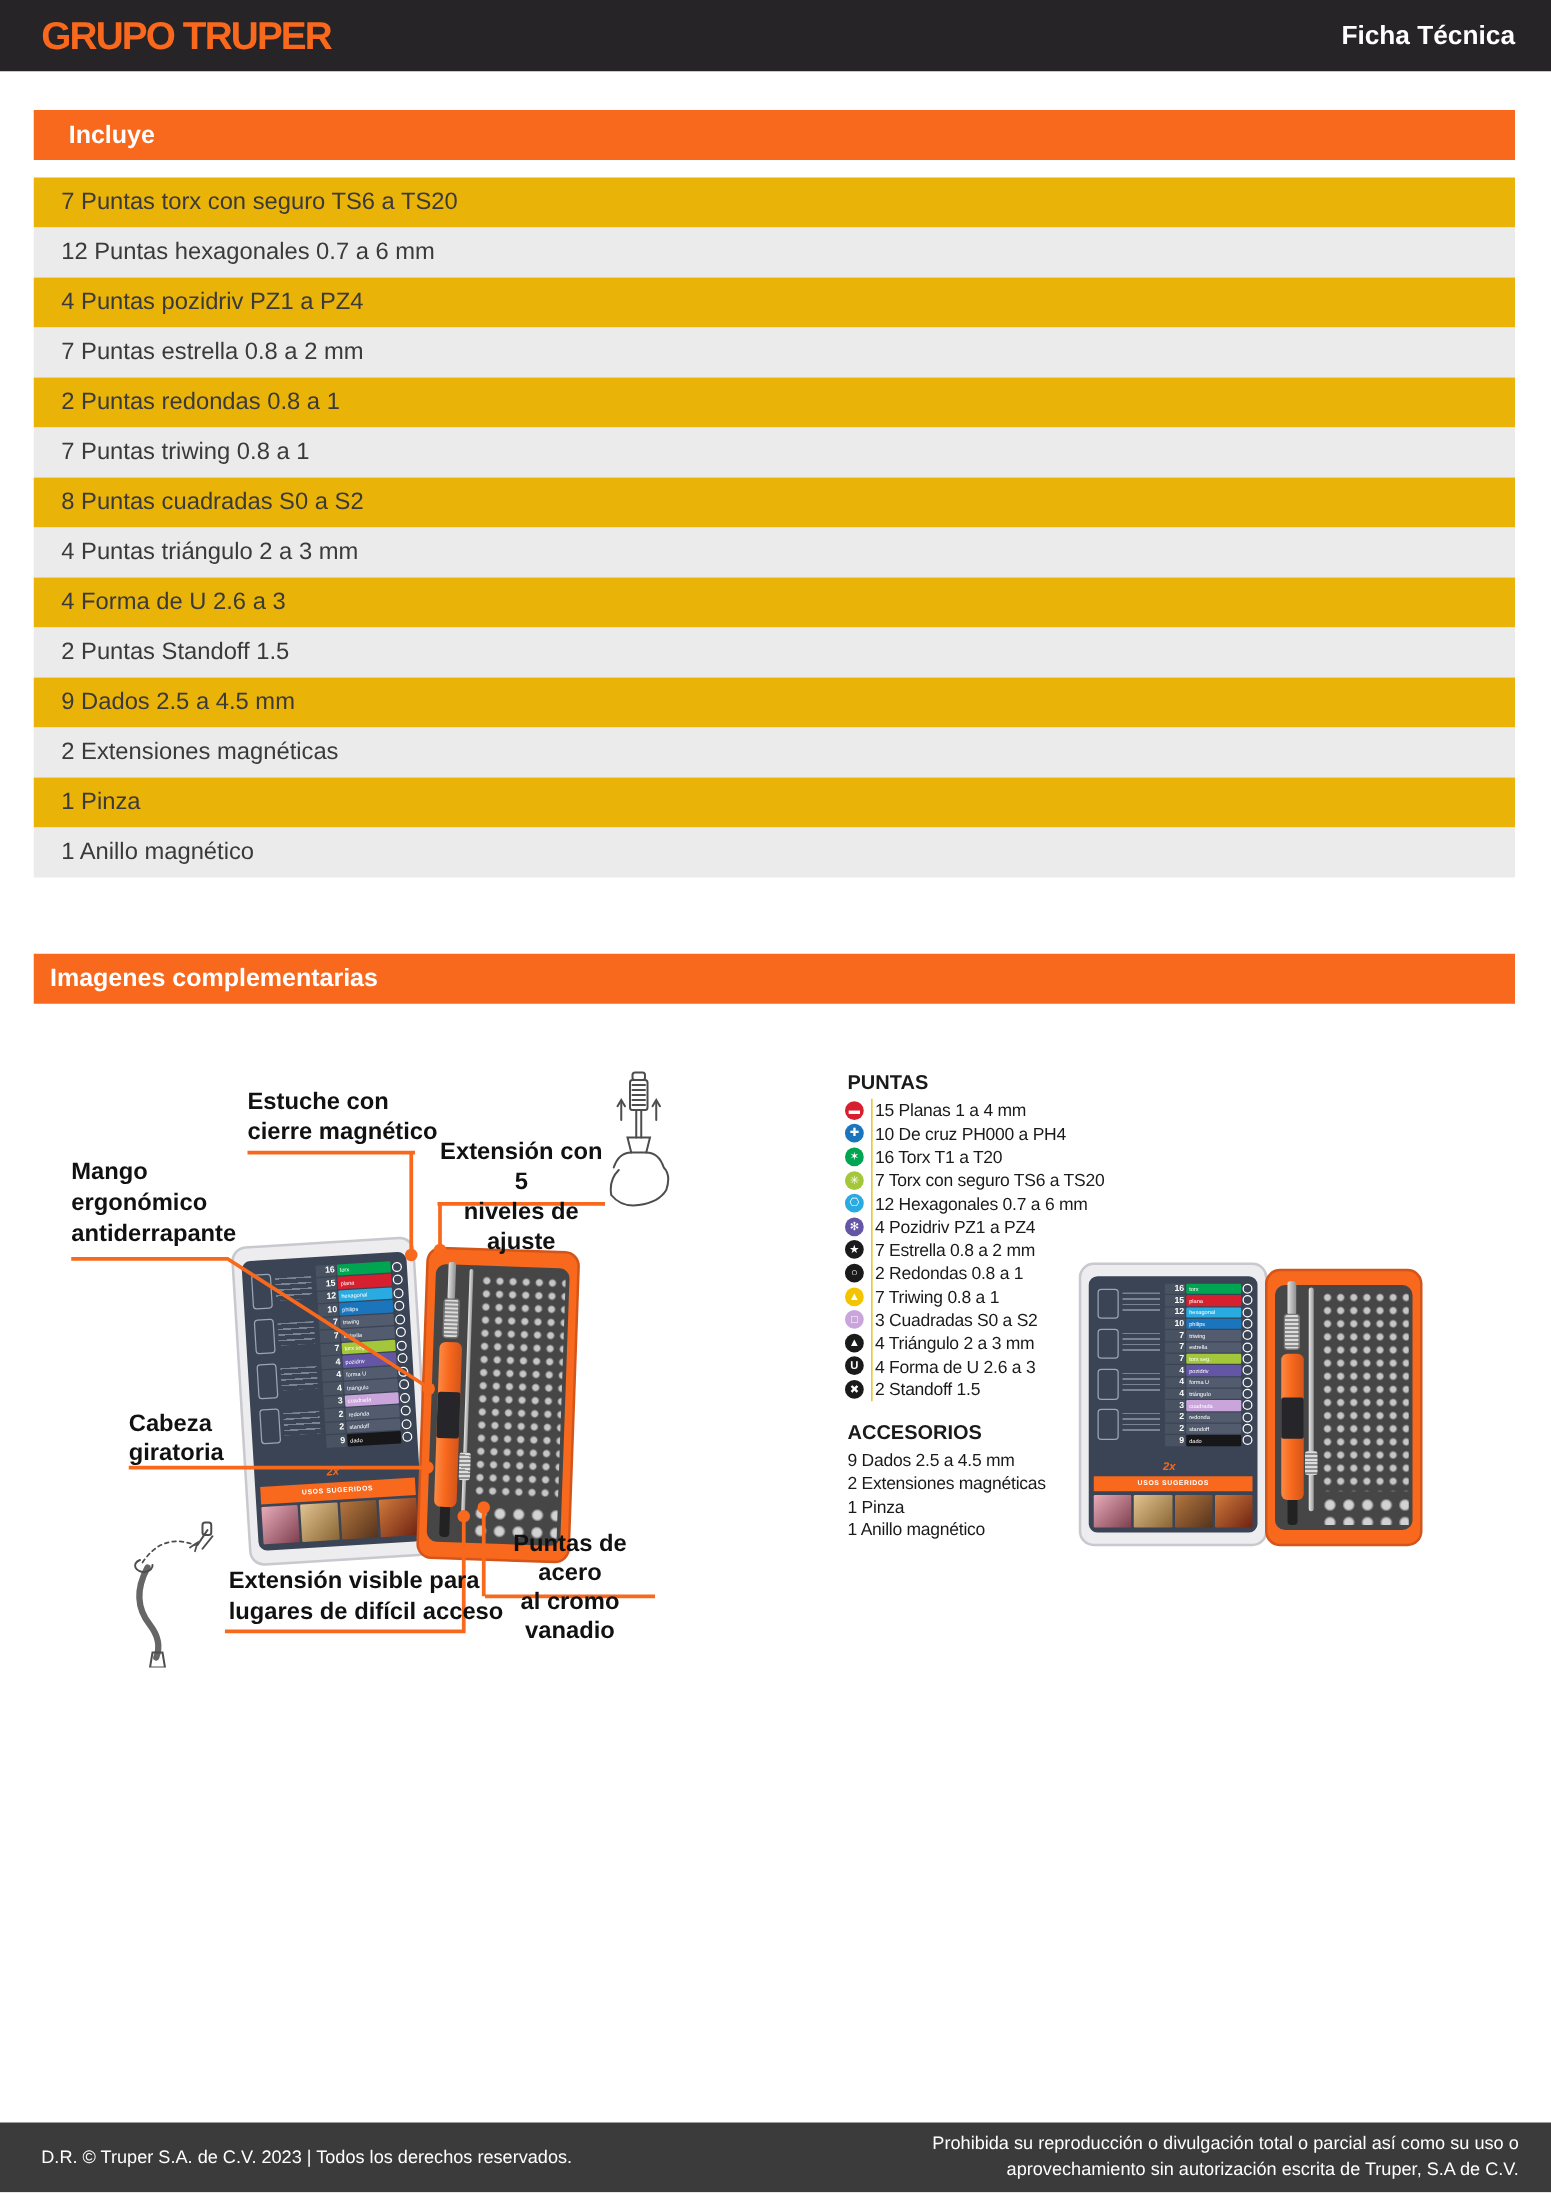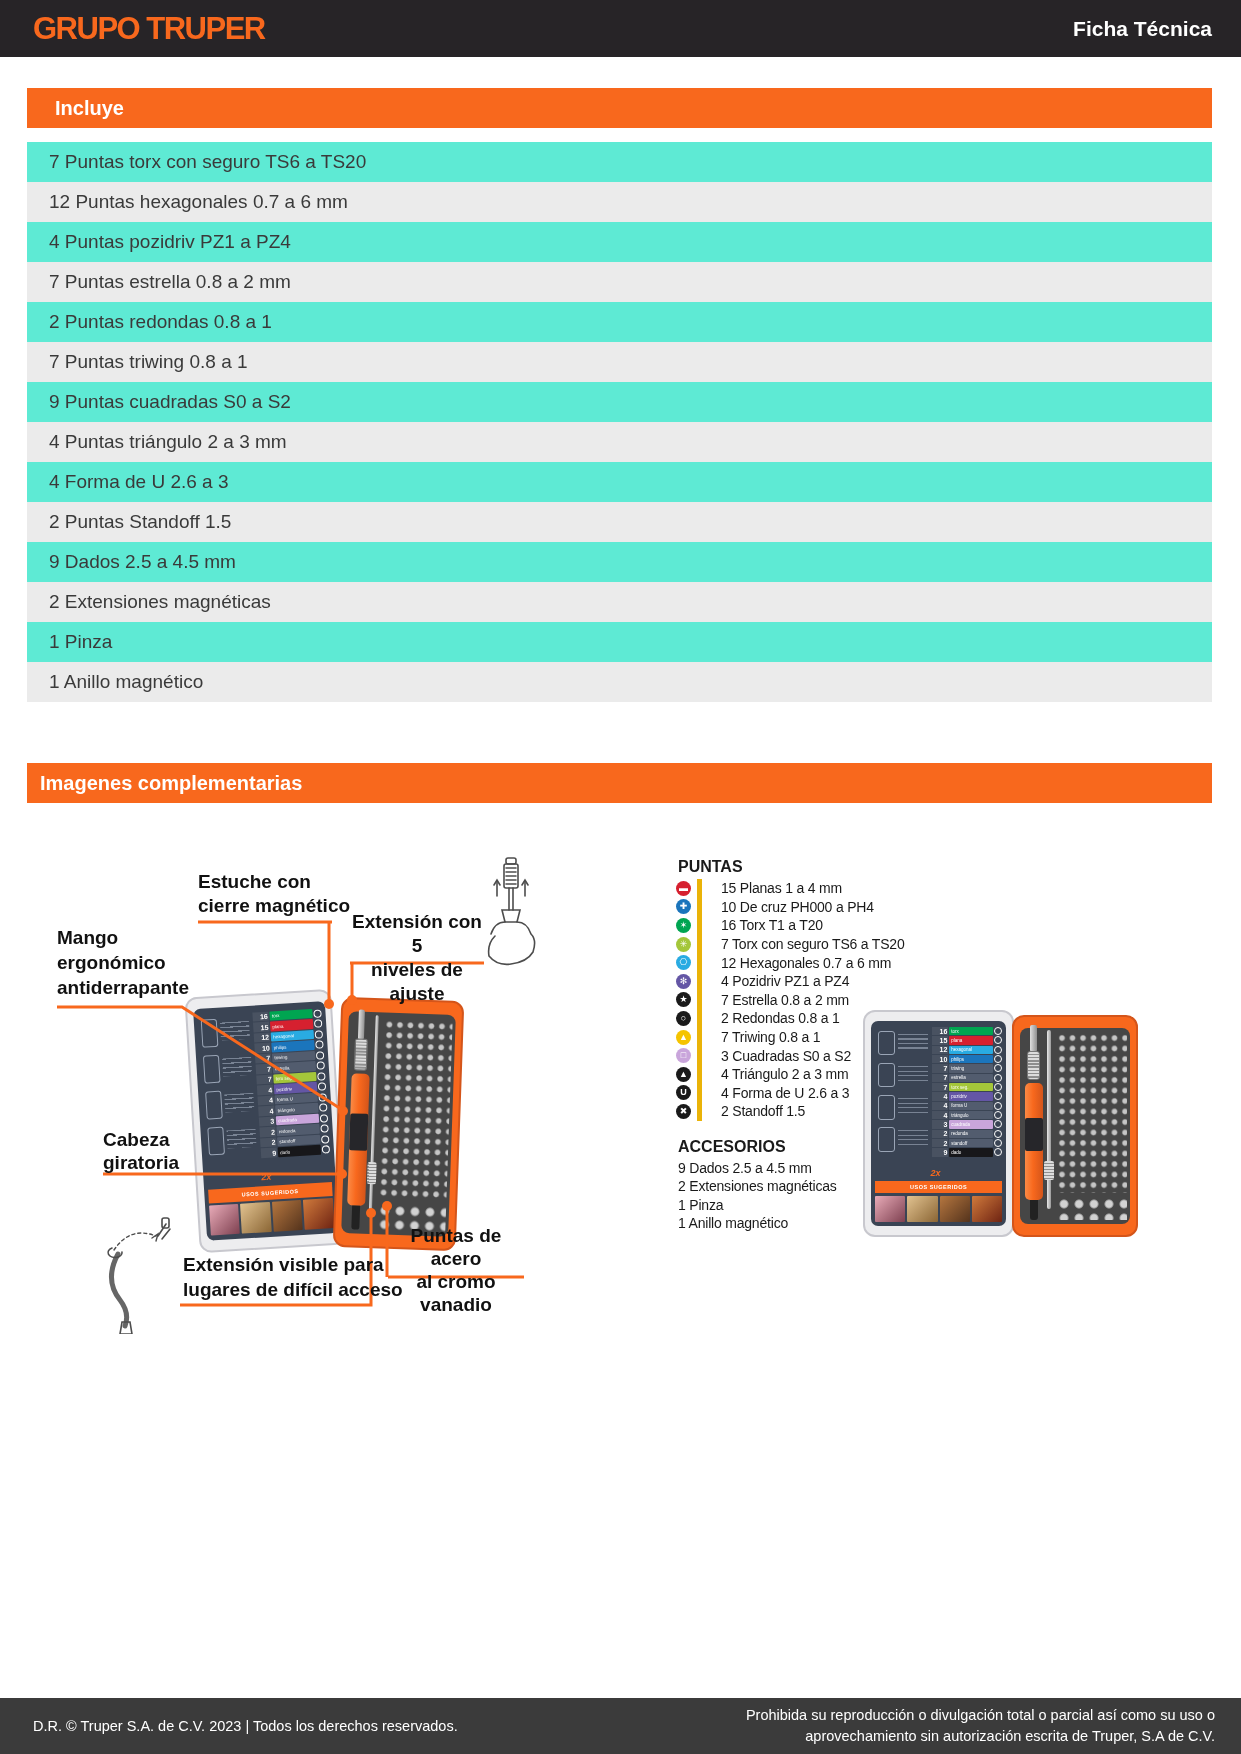--- a/index.html
+++ b/index.html
@@ -15,21 +15,21 @@
         color:#fff;font-size:21px;font-weight:600;}
 
   
   .section-bar{position:absolute;left:27px;width:1185px;height:40px;background:var(--accent);
         color:#fff;font-size:20px;font-weight:bold;display:flex;align-items:center;padding-left:13px;box-sizing:border-box;}
   #bar-incluye{top:88px;padding-left:28px;}
   #bar-imagenes{top:763px;}
 
   
   #incluye-rows{position:absolute;left:27px;top:142px;width:1185px;}
-  .inc-row{height:40px;display:flex;align-items:center;padding-left:22px;font-size:19px;color:#3a3a3a;background:#5eead4;}
+  .inc-row{height:40px;display:flex;align-items:center;padding-left:22px;font-size:19px;color:#3a3a3a;background:#eab308;}
   .inc-row.alt{background:var(--row-alt);}
 
   
   .callout{position:absolute;font-weight:bold;font-size:19px;line-height:24px;color:#111;}
   #co-estuche{left:198px;top:870px;}
   #co-ext5{left:348px;top:910px;width:138px;text-align:center;}
   #co-mango{left:57px;top:925px;line-height:25px;}
   #co-cabeza{left:103px;top:1128px;line-height:23px;}
   #co-extvisible{left:183px;top:1252px;line-height:25px;}
   #co-puntasacero{left:386px;top:1224px;width:140px;text-align:center;line-height:23px;}
@@ -41,22 +41,22 @@
   .diagram{position:absolute;}
   #diag-telescope{left:483px;top:856px;width:56px;height:110px;}
   #diag-flex{left:98px;top:1214px;width:84px;height:120px;}
 
   
   #puntas-col{position:absolute;left:676px;top:858px;width:250px;color:#1a1a1a;}
   .col-title{font-size:16px;font-weight:bold;margin:0 0 3px 2px;}
   .punta-row{height:18.6px;display:flex;align-items:stretch;}
   .punta-icon{width:15px;height:15px;border-radius:50%;color:#fff;font-size:9px;line-height:15px;
         text-align:center;align-self:center;flex:0 0 15px;overflow:hidden;}
-  .punta-label{font-size:14px;display:flex;align-items:center;border-left:5px solid #eab308;
-        padding-left:19px;margin-left:6px;letter-spacing:-0.2px;}
+  .punta-label{font-size:14px;display:flex;align-items:center;border-left:1px solid #eab308;
+        padding-left:2px;margin-left:6px;letter-spacing:-0.2px;}
   #accesorios-title{margin-top:17px;}
   .acc-row{height:18.4px;display:flex;align-items:center;font-size:14px;letter-spacing:-0.2px;margin-left:2px;}
 
   
   .fig{position:absolute;}
   #fig-left{left:192px;top:988px;width:268px;height:272px;}
   #fig-right{left:863px;top:1005px;width:275px;height:242px;}
   .case-lid{position:absolute;left:0;top:2%;width:55%;height:94%;background:#EDEDEF;
         border:2px solid #C8C8CE;border-radius:12px;box-sizing:border-box;}
   .case-tray{position:absolute;right:0;top:4%;width:46%;height:92%;background:var(--accent);
@@ -120,21 +120,21 @@
   <div class="section-bar" id="bar-incluye">
     <span>Incluye</span>
   </div>
   <div id="incluye-rows">
       <div class="inc-row">7 Puntas torx con seguro TS6 a TS20</div>
       <div class="inc-row alt">12 Puntas hexagonales 0.7 a 6 mm</div>
       <div class="inc-row">4 Puntas pozidriv PZ1 a PZ4</div>
       <div class="inc-row alt">7 Puntas estrella 0.8 a 2 mm</div>
       <div class="inc-row">2 Puntas redondas 0.8 a 1</div>
       <div class="inc-row alt">7 Puntas triwing 0.8 a 1</div>
-      <div class="inc-row">9 Puntas cuadradas S0 a S2</div>
+      <div class="inc-row">8 Puntas cuadradas S0 a S2</div>
       <div class="inc-row alt">4 Puntas triángulo 2 a 3 mm</div>
       <div class="inc-row">4 Forma de U 2.6 a 3</div>
       <div class="inc-row alt">2 Puntas Standoff 1.5</div>
       <div class="inc-row">9 Dados 2.5 a 4.5 mm</div>
       <div class="inc-row alt">2 Extensiones magnéticas</div>
       <div class="inc-row">1 Pinza</div>
       <div class="inc-row alt">1 Anillo magnético</div>
     </div>
 
   <div class="section-bar" id="bar-imagenes">

